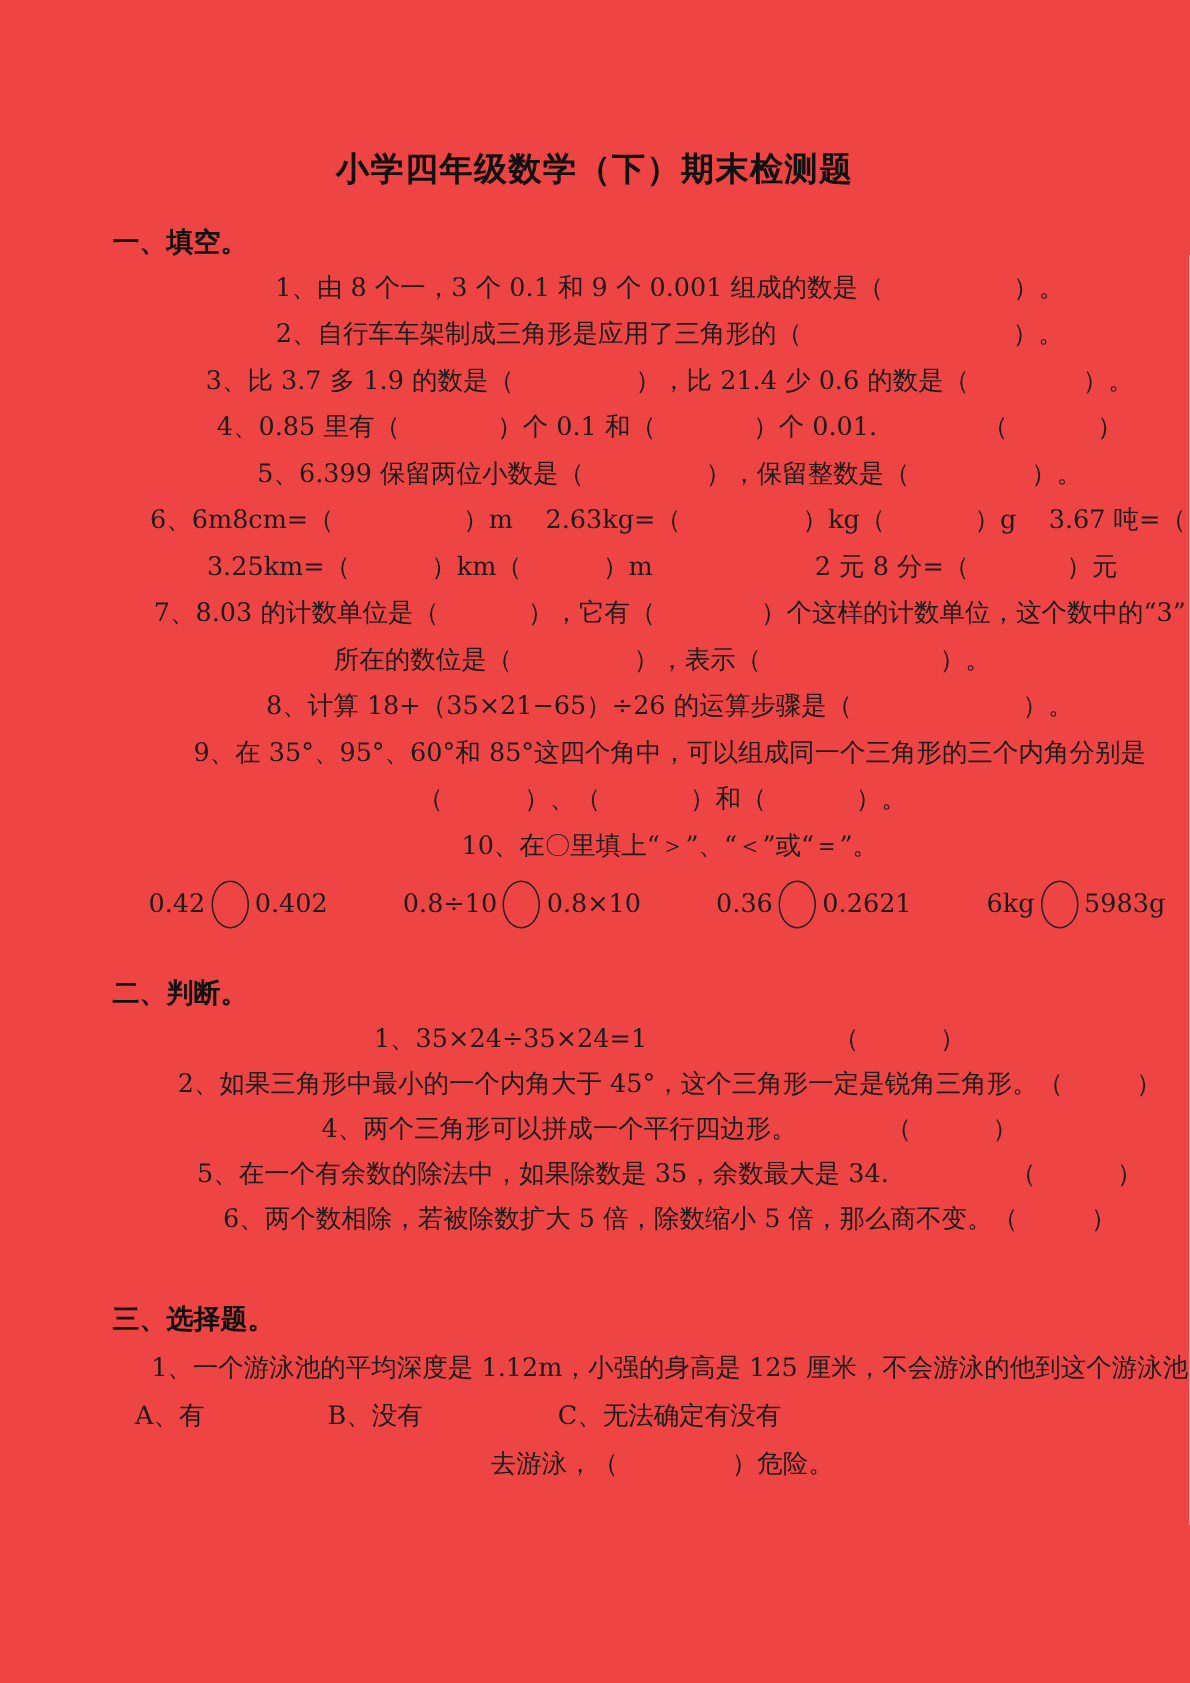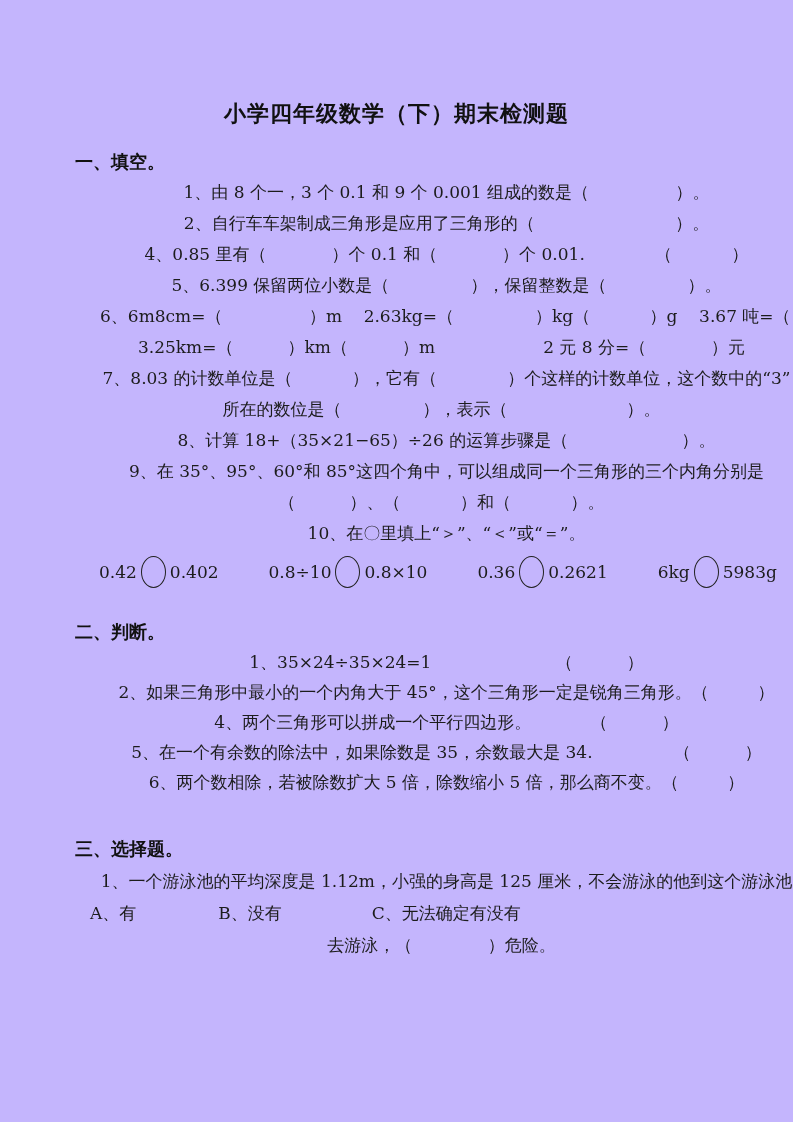--- a/index.html
+++ b/index.html
@@ -4,21 +4,21 @@
 <style>
   html, body {
     margin: 0;
     padding: 0;
     background: #ffffff;
   }
   .page {
     position: relative;
     width: 793px;
     height: 1122px;
-    background: #c4b5fd;
+    background: #ef4444;
     color: #1c1c1c;
     font-family: "DejaVu Serif", "Liberation Serif", serif;
     font-size: 17px;
     box-sizing: border-box;
     padding-top: 100px;
     overflow: hidden;
   }
   .title {
     margin: 0;
     text-align: center;
@@ -88,20 +88,21 @@
 <body>
 
 <div class="page">
 
   <h1 class="title">小学四年级数学（下）期末检测题</h1>
 
   <div class="section sec-fill">
     <div class="sec-heading">一、填空。</div>
     <div class="line">1、由 8 个一，3 个 0.1 和 9 个 0.001 组成的数是（                ）。</div>
     <div class="line">2、自行车车架制成三角形是应用了三角形的（                          ）。</div>
+    <div class="line">3、比 3.7 多 1.9 的数是（               ），比 21.4 少 0.6 的数是（              ）。</div>
     <div class="line">4、0.85 里有（            ）个 0.1 和（            ）个 0.01.             （           ）</div>
     <div class="line">5、6.399 保留两位小数是（               ），保留整数是（               ）。</div>
     <div class="line">6、6m8cm=（                ）m    2.63kg=（               ）kg（           ）g    3.67 吨=（           ）kg</div>
     <div class="line cont">3.25km=（          ）km（          ）m                    2 元 8 分=（            ）元</div>
     <div class="line">7、8.03 的计数单位是（           ），它有（             ）个这样的计数单位，这个数中的“3”</div>
     <div class="line cont">所在的数位是（               ），表示（                      ）。</div>
     <div class="line">8、计算 18+（35×21−65）÷26 的运算步骤是（                     ）。</div>
     <div class="line">9、在 35°、95°、60°和 85°这四个角中，可以组成同一个三角形的三个内角分别是</div>
     <div class="line cont">（          ）、（           ）和（           ）。</div>
     <div class="line">10、在〇里填上“＞”、“＜”或“＝”。</div>

